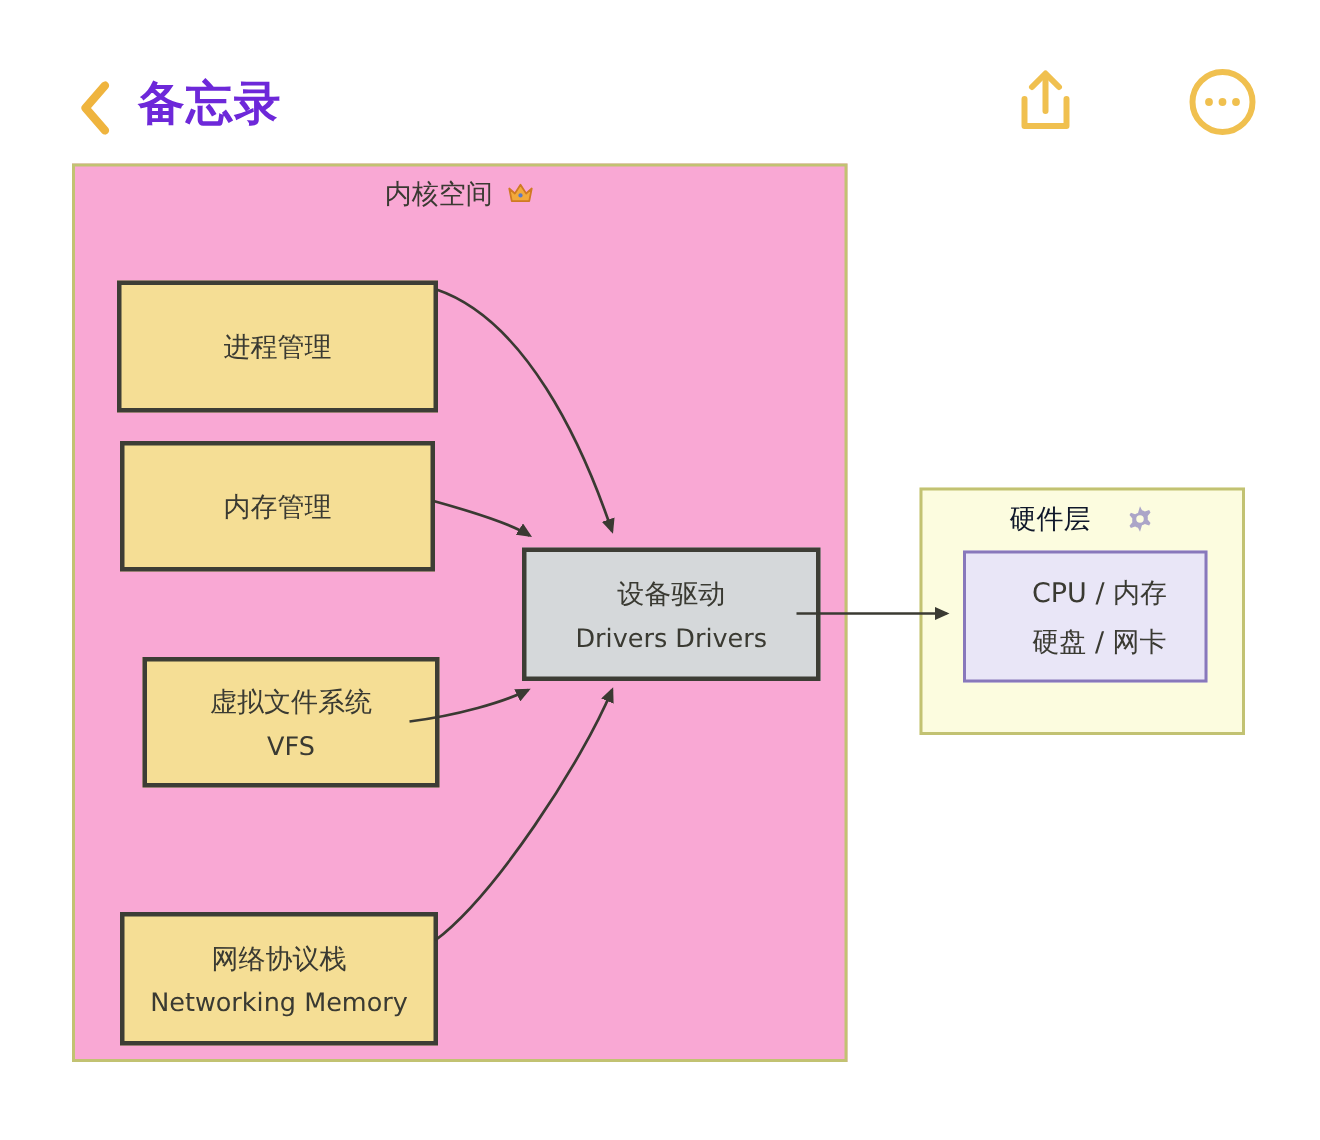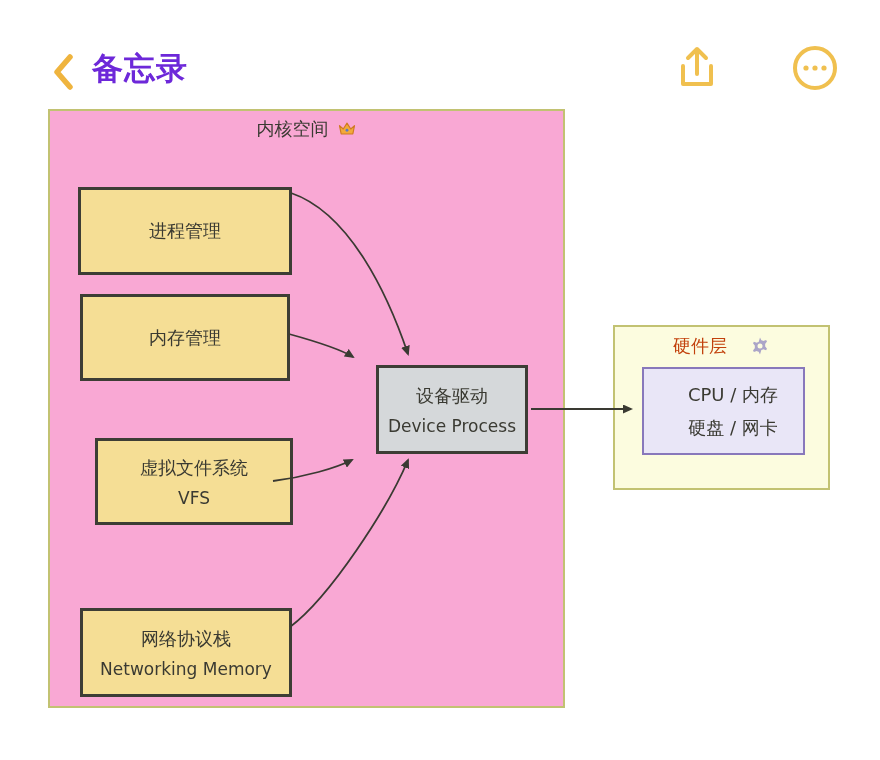--- a/index.html
+++ b/index.html
@@ -45,34 +45,33 @@
     display: flex; flex-direction: column; justify-content: center; align-items: center;
     gap: 8px; text-align: center;
   }
   .module-zh { font-size: 18px; }
   .module-en { font-size: 17px; }
   .box-process    { left: 28px;  top: 39px;  width: 214px; height: 88px; margin-top: 37px; }
   .box-memory     { left: 30px;  top: 183px; width: 210px; height: 87px; }
   .box-vfs        { left: 45px;  top: 327px; width: 198px; height: 87px; }
   .box-network    { left: 30px;  top: 497px; width: 212px; height: 89px; }
   .box-drivers {
-    left: 298px; top: 254px; width: 152px; height: 89px;
+    left: 298px; top: 254px; width: 199px; height: 89px;
     background: #d5d8da;
-    margin-left: 28px;
   }
 
   
   .hardware-container {
     position: absolute; left: 613px; top: 325px; width: 217px; height: 165px;
     background: #fcfcdf; border: 2px solid #c2c272;
   }
   .hardware-title {
     position: absolute; left: 0; top: 7px; width: 100%;
     display: flex; justify-content: center; align-items: center; gap: 23px;
-    font-size: 18px; color: #c2410c;
+    font-size: 18px; color: #0f172a;
   }
   .hardware-chip {
     position: absolute; left: 27px; top: 40px; width: 163px; height: 88px;
     background: #e9e6f7; border: 2px solid #8878bb;
     display: flex; flex-direction: column; justify-content: center; align-items: center;
     gap: 9px; text-align: center; font-size: 18px; padding-left: 19px;
   }
 
   
   .arrows-overlay {
@@ -133,21 +132,21 @@
       <span class="module-en">VFS</span>
     </div>
 
     <div class="module-box box-network">
       <span class="module-zh">网络协议栈</span>
       <span class="module-en">Networking Memory</span>
     </div>
 
     <div class="module-box box-drivers">
       <span class="module-zh">设备驱动</span>
-      <span class="module-en">Device Process</span>
+      <span class="module-en">Drivers Drivers</span>
     </div>
   </div>
 
   <div class="hardware-container">
 
     <div class="hardware-title">
       <span>硬件层</span>
       <svg class="badge-icon" viewBox="0 0 24 24">
         <path fill="#aba5c8" d="M12 1.8 L13.6 5 a7.2 7.2 0 0 1 2.3 1 l3.4-1.2 1.1 1.9 -2.3 2.8 a7.2 7.2 0 0 1 0 2.9 l2.3 2.8 -1.1 1.9 -3.4-1.2 a7.2 7.2 0 0 1 -2.3 1 L12 22.2 10.4 19 a7.2 7.2 0 0 1 -2.3 -1 l-3.4 1.2 -1.1-1.9 2.3-2.8 a7.2 7.2 0 0 1 0-2.9 L3.6 8.8 4.7 6.9 8.1 8.1 a7.2 7.2 0 0 1 2.3-1 Z"></path>
         <circle cx="12" cy="12" r="3" fill="#fcfcdf"></circle>

